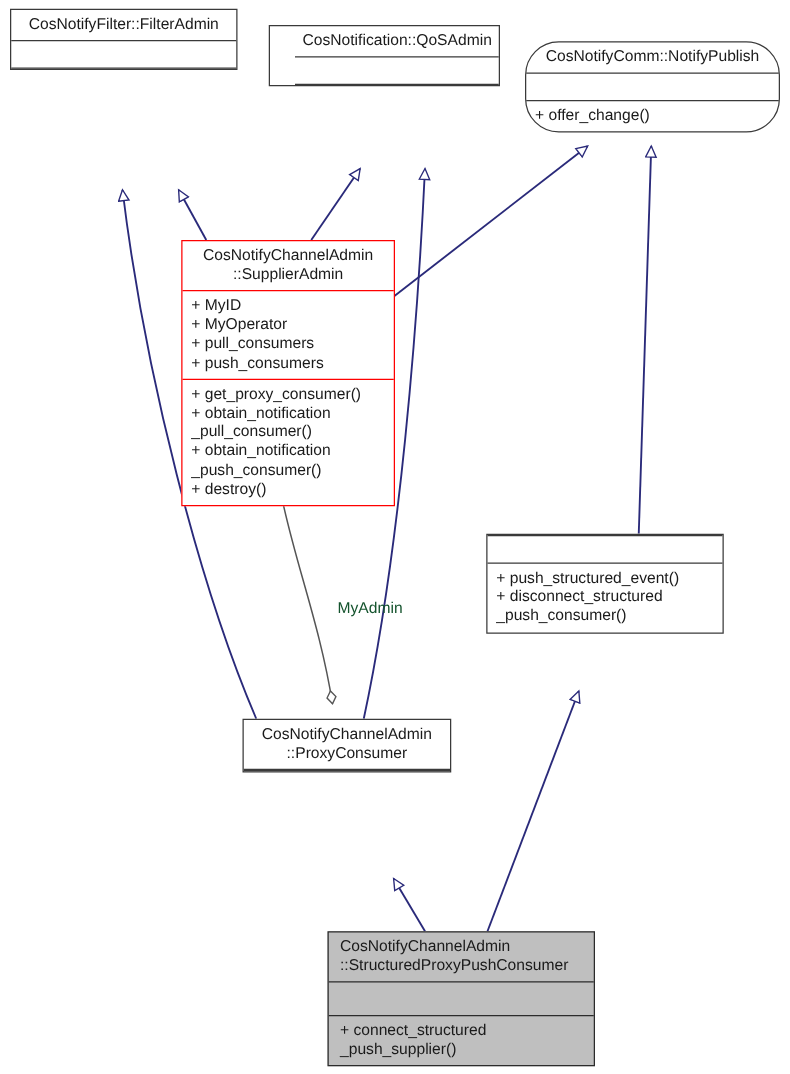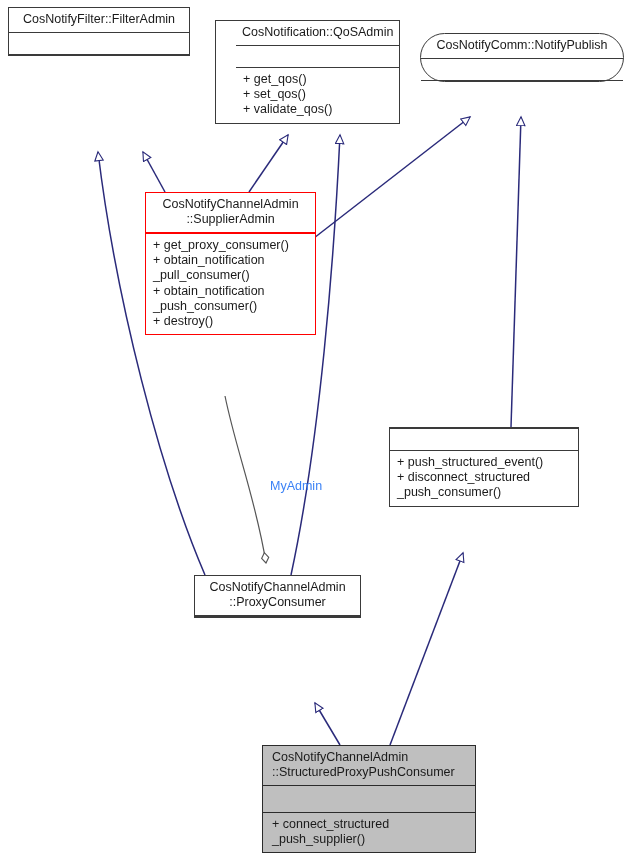--- a/index.html
+++ b/index.html
@@ -66,21 +66,21 @@
     padding: 4px 6px 5px 7px;
     white-space: pre-line;
   }
   .node .attrs.empty, .node .ops.empty {
     min-height: 13px;
     padding: 4px 6px;
   }
   .edge-label {
     position: absolute;
     font-size: 12.5px;
-    color: #3b82f6;
+    color: #14532d;
     z-index: 3;
     white-space: nowrap;
   }
 </style>
 </head>
 <body>
 
 <div id="canvas">
 
   <svg class="edges" viewBox="0 0 632 859" xmlns="http://www.w3.org/2000/svg">
@@ -117,36 +117,38 @@
     <div class="sep"></div>
     <div class="attrs empty"></div>
     <div class="sep"></div>
   </div>
 
   <div class="node" style="left:215px; top:20px; width:185px;padding-left:20px;">
     <div class="title">CosNotification::QoSAdmin</div>
     <div class="sep"></div>
     <div class="attrs empty"></div>
     <div class="sep"></div>
-    <div class="ops">+ get_qos()
-+ set_qos()
-+ validate_qos()</div>
   </div>
 
   <div class="node" style="left:420px; top:33px; width:204px;border-radius:27px;">
     <div class="title">CosNotifyComm::NotifyPublish</div>
     <div class="sep"></div>
     <div class="attrs empty"></div>
     <div class="sep"></div>
+    <div class="ops">+ offer_change()</div>
   </div>
 
   <div class="node red" style="left:145px; top:192px; width:171px;">
     <div class="title">CosNotifyChannelAdmin
 ::SupplierAdmin</div>
     <div class="sep"></div>
+    <div class="attrs">+ MyID
++ MyOperator
++ pull_consumers
++ push_consumers</div>
     <div class="sep"></div>
     <div class="ops">+ get_proxy_consumer()
 + obtain_notification
 _pull_consumer()
 + obtain_notification
 _push_consumer()
 + destroy()</div>
   </div>
 
   <div class="node" style="left:389px; top:427px; width:190px;">

